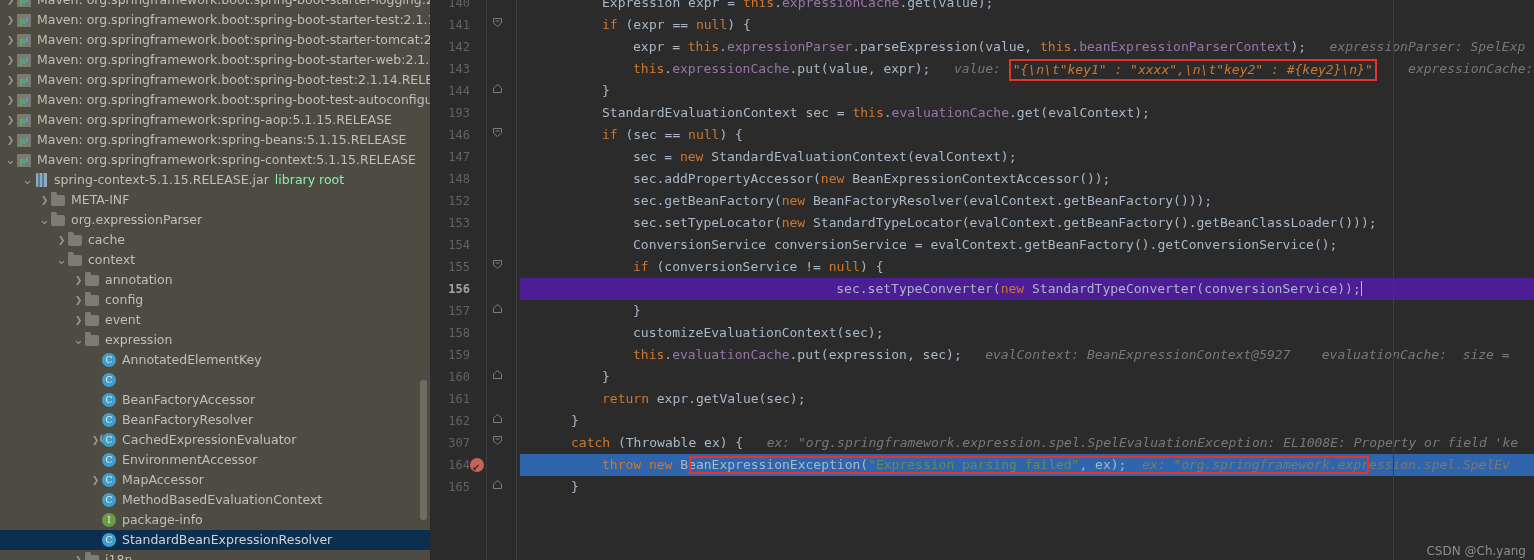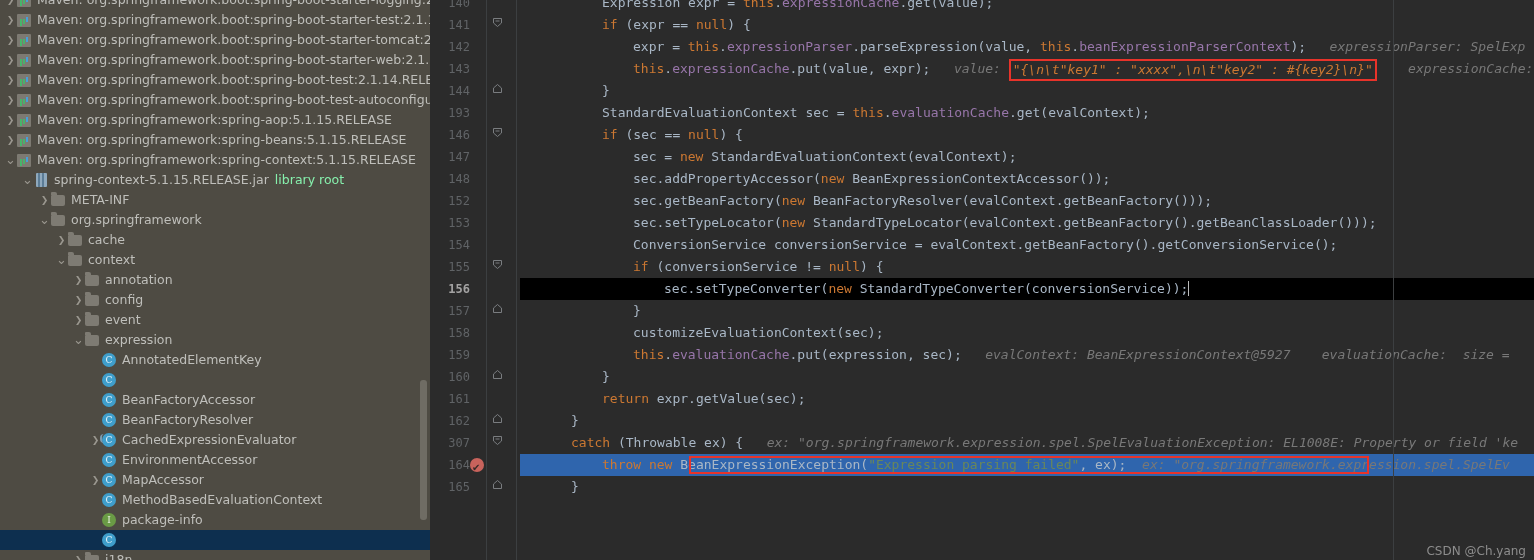--- a/index.html
+++ b/index.html
@@ -171,21 +171,21 @@
     right: 0;
   }
   .row {
     position: relative;
     height: 22px;
     line-height: 22px;
     white-space: nowrap;
     font-family: "DejaVu Sans Mono", monospace;
     font-size: 13px;
   }
-  .row.cursorline .code { background: #000000; }
+  .row.cursorline .code { background: #4c1d95; text-align: center; }
   .row.cursorline .gutter-num { color: #a4a3a3; font-weight: bold; }
   .row.execline .code { background: #2f65ad; }
 
   .gutter-num {
     position: absolute;
     left: 0;
     width: 40px;
     text-align: right;
     color: #606366;
     font-family: "DejaVu Sans Mono", monospace;
@@ -341,21 +341,21 @@
           <span class="tree-ico">
             <span class="ico-folder" style="display: block;"></span>
           </span>
           <span class="lbl">META-INF</span>
         </div>
         <div class="tree-row" style="padding-left: 38px;">
           <span class="arrow" style="font-size: 13px; line-height: 14px;">⌄</span>
           <span class="tree-ico">
             <span class="ico-folder" style="display: block;"></span>
           </span>
-          <span class="lbl">org.springframework</span>
+          <span class="lbl">org.expressionParser</span>
         </div>
         <div class="tree-row" style="padding-left: 55px;">
           <span class="arrow">❯</span>
           <span class="tree-ico">
             <span class="ico-folder" style="display: block;"></span>
           </span>
           <span class="lbl">cache</span>
         </div>
         <div class="tree-row" style="padding-left: 55px;">
           <span class="arrow" style="font-size: 13px; line-height: 14px;">⌄</span>
@@ -452,20 +452,21 @@
           <span class="tree-ico">
             <span class="ico-iface" style="display: block;">I</span>
           </span>
           <span class="lbl">package-info</span>
         </div>
         <div class="tree-row selected" style="padding-left: 89px;">
           <span class="arrow none"></span>
           <span class="tree-ico">
             <span class="ico-class" style="display: block;">C</span>
           </span>
+          <span class="lbl">StandardBeanExpressionResolver</span>
         </div>
         <div class="tree-row" style="padding-left: 72px;">
           <span class="arrow">❯</span>
           <span class="tree-ico">
             <span class="ico-folder" style="display: block;"></span>
           </span>
           <span class="lbl">i18n</span>
         </div>
       </div>
     <div class="sb-scroll" id="sb-scroll" style="top: 380px; height: 140px;"></div>

